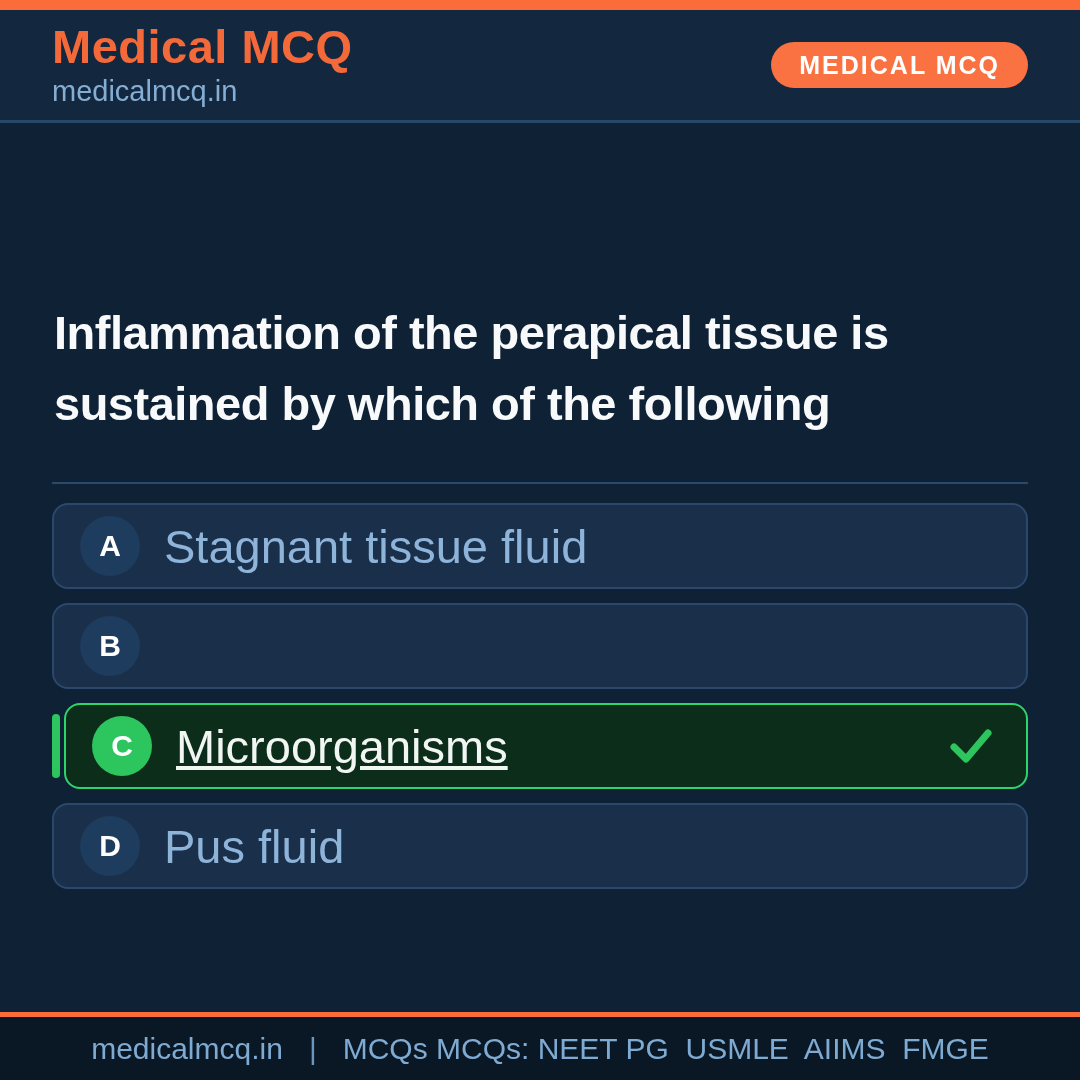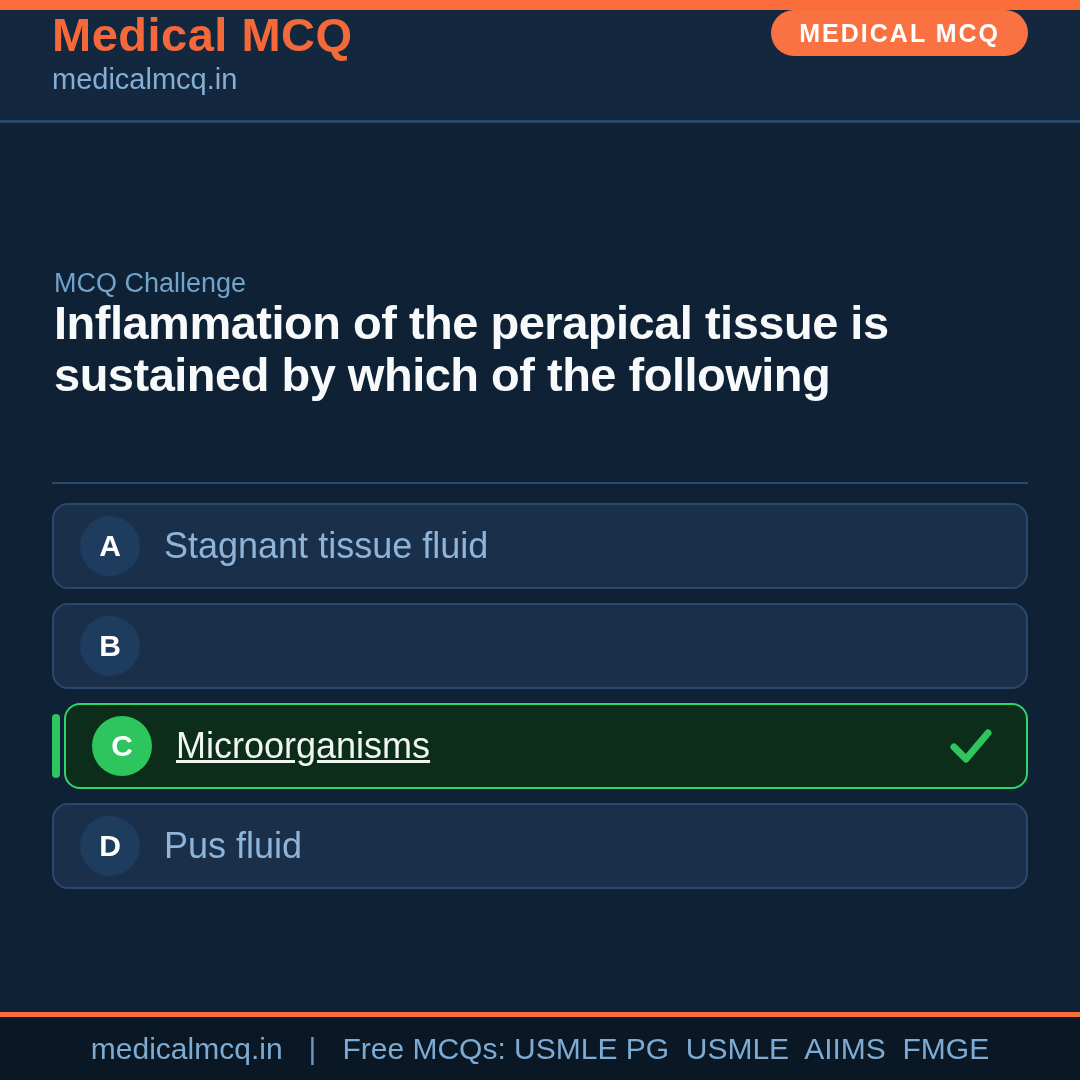--- a/index.html
+++ b/index.html
@@ -22,21 +22,21 @@
     width: 1080px; height: 10px;
     background: #fa6d3a;
   }
 
   
   .header {
     position: absolute; top: 10px; left: 0;
     width: 1080px; height: 113px;
     background: #13283f;
     border-bottom: 3px solid #27486b;
-    display: flex; align-items: flex-start; justify-content: space-between;
+    display: flex; align-items: center; justify-content: space-between;
     padding: 0 52px;
   }
   .brand-block { display: flex; flex-direction: column; justify-content: center; }
   .brand-title {
     color: #f4693a;
     font-size: 47px;
     font-weight: bold;
     letter-spacing: 0.5px;
     line-height: 1.05;
   }
@@ -63,21 +63,21 @@
     color: #72a3cb;
     font-size: 27px;
   }
   .question {
     position: absolute; top: 297px; left: 54px;
     width: 910px;
     color: #f7f9fb;
     font-size: 47px;
     font-weight: bold;
     letter-spacing: -0.5px;
-    line-height: 52px;
+    line-height: 71px;
   }
   .q-divider {
     position: absolute; top: 482px; left: 52px;
     width: 976px; height: 2px;
     background: #2a4a6b;
   }
 
   
   .options {
     position: absolute; top: 503px; left: 52px;
@@ -99,21 +99,21 @@
     width: 60px; height: 60px;
     min-width: 60px;
     border-radius: 50%;
     background: #1e3c5e;
     color: #ffffff;
     font-size: 30px; font-weight: bold;
     display: flex; align-items: center; justify-content: center;
   }
   .option-text {
     color: #8fb4da;
-    font-size: 36px;
+    font-size: 47px;
     flex: 1;
   }
   
   .option-row.correct .option-card {
     background: #0b2d1a;
     border-color: #2fd46c;
     margin-left: 12px;
   }
   .option-row.correct .option-letter { background: #2dc55e; }
   .option-row.correct .option-text { color: #f2f6f3; text-decoration: underline; }
@@ -152,21 +152,20 @@
   <div class="top-bar"></div>
 
   <div class="header">
     <div class="brand-block">
       <div class="brand-title">Medical MCQ</div>
       <div class="brand-site">medicalmcq.in</div>
     </div>
     <div class="brand-badge">MEDICAL MCQ</div>
   </div>
 
-  <div class="eyebrow">MCQ Challenge</div>
   <div class="question">Inflammation of the perapical tissue is sustained by which of the following</div>
   <div class="q-divider"></div>
 
   <div class="options">
 
     <div class="option-row">
 
       <div class="option-card">
         <div class="option-letter">A</div>
         <div class="option-text">Stagnant tissue fluid</div>
@@ -200,16 +199,16 @@
         <div class="option-text">Pus fluid</div>
 
       </div>
     </div>
 
   </div>
 
   <div class="footer">
     <span>medicalmcq.in</span>
     <span class="pipe">|</span>
-    <span>Free MCQs: USMLE PG  USMLE  AIIMS  FMGE</span>
+    <span>MCQs MCQs: NEET PG  USMLE  AIIMS  FMGE</span>
   </div>
 
 </div>
 
 </body></html>

